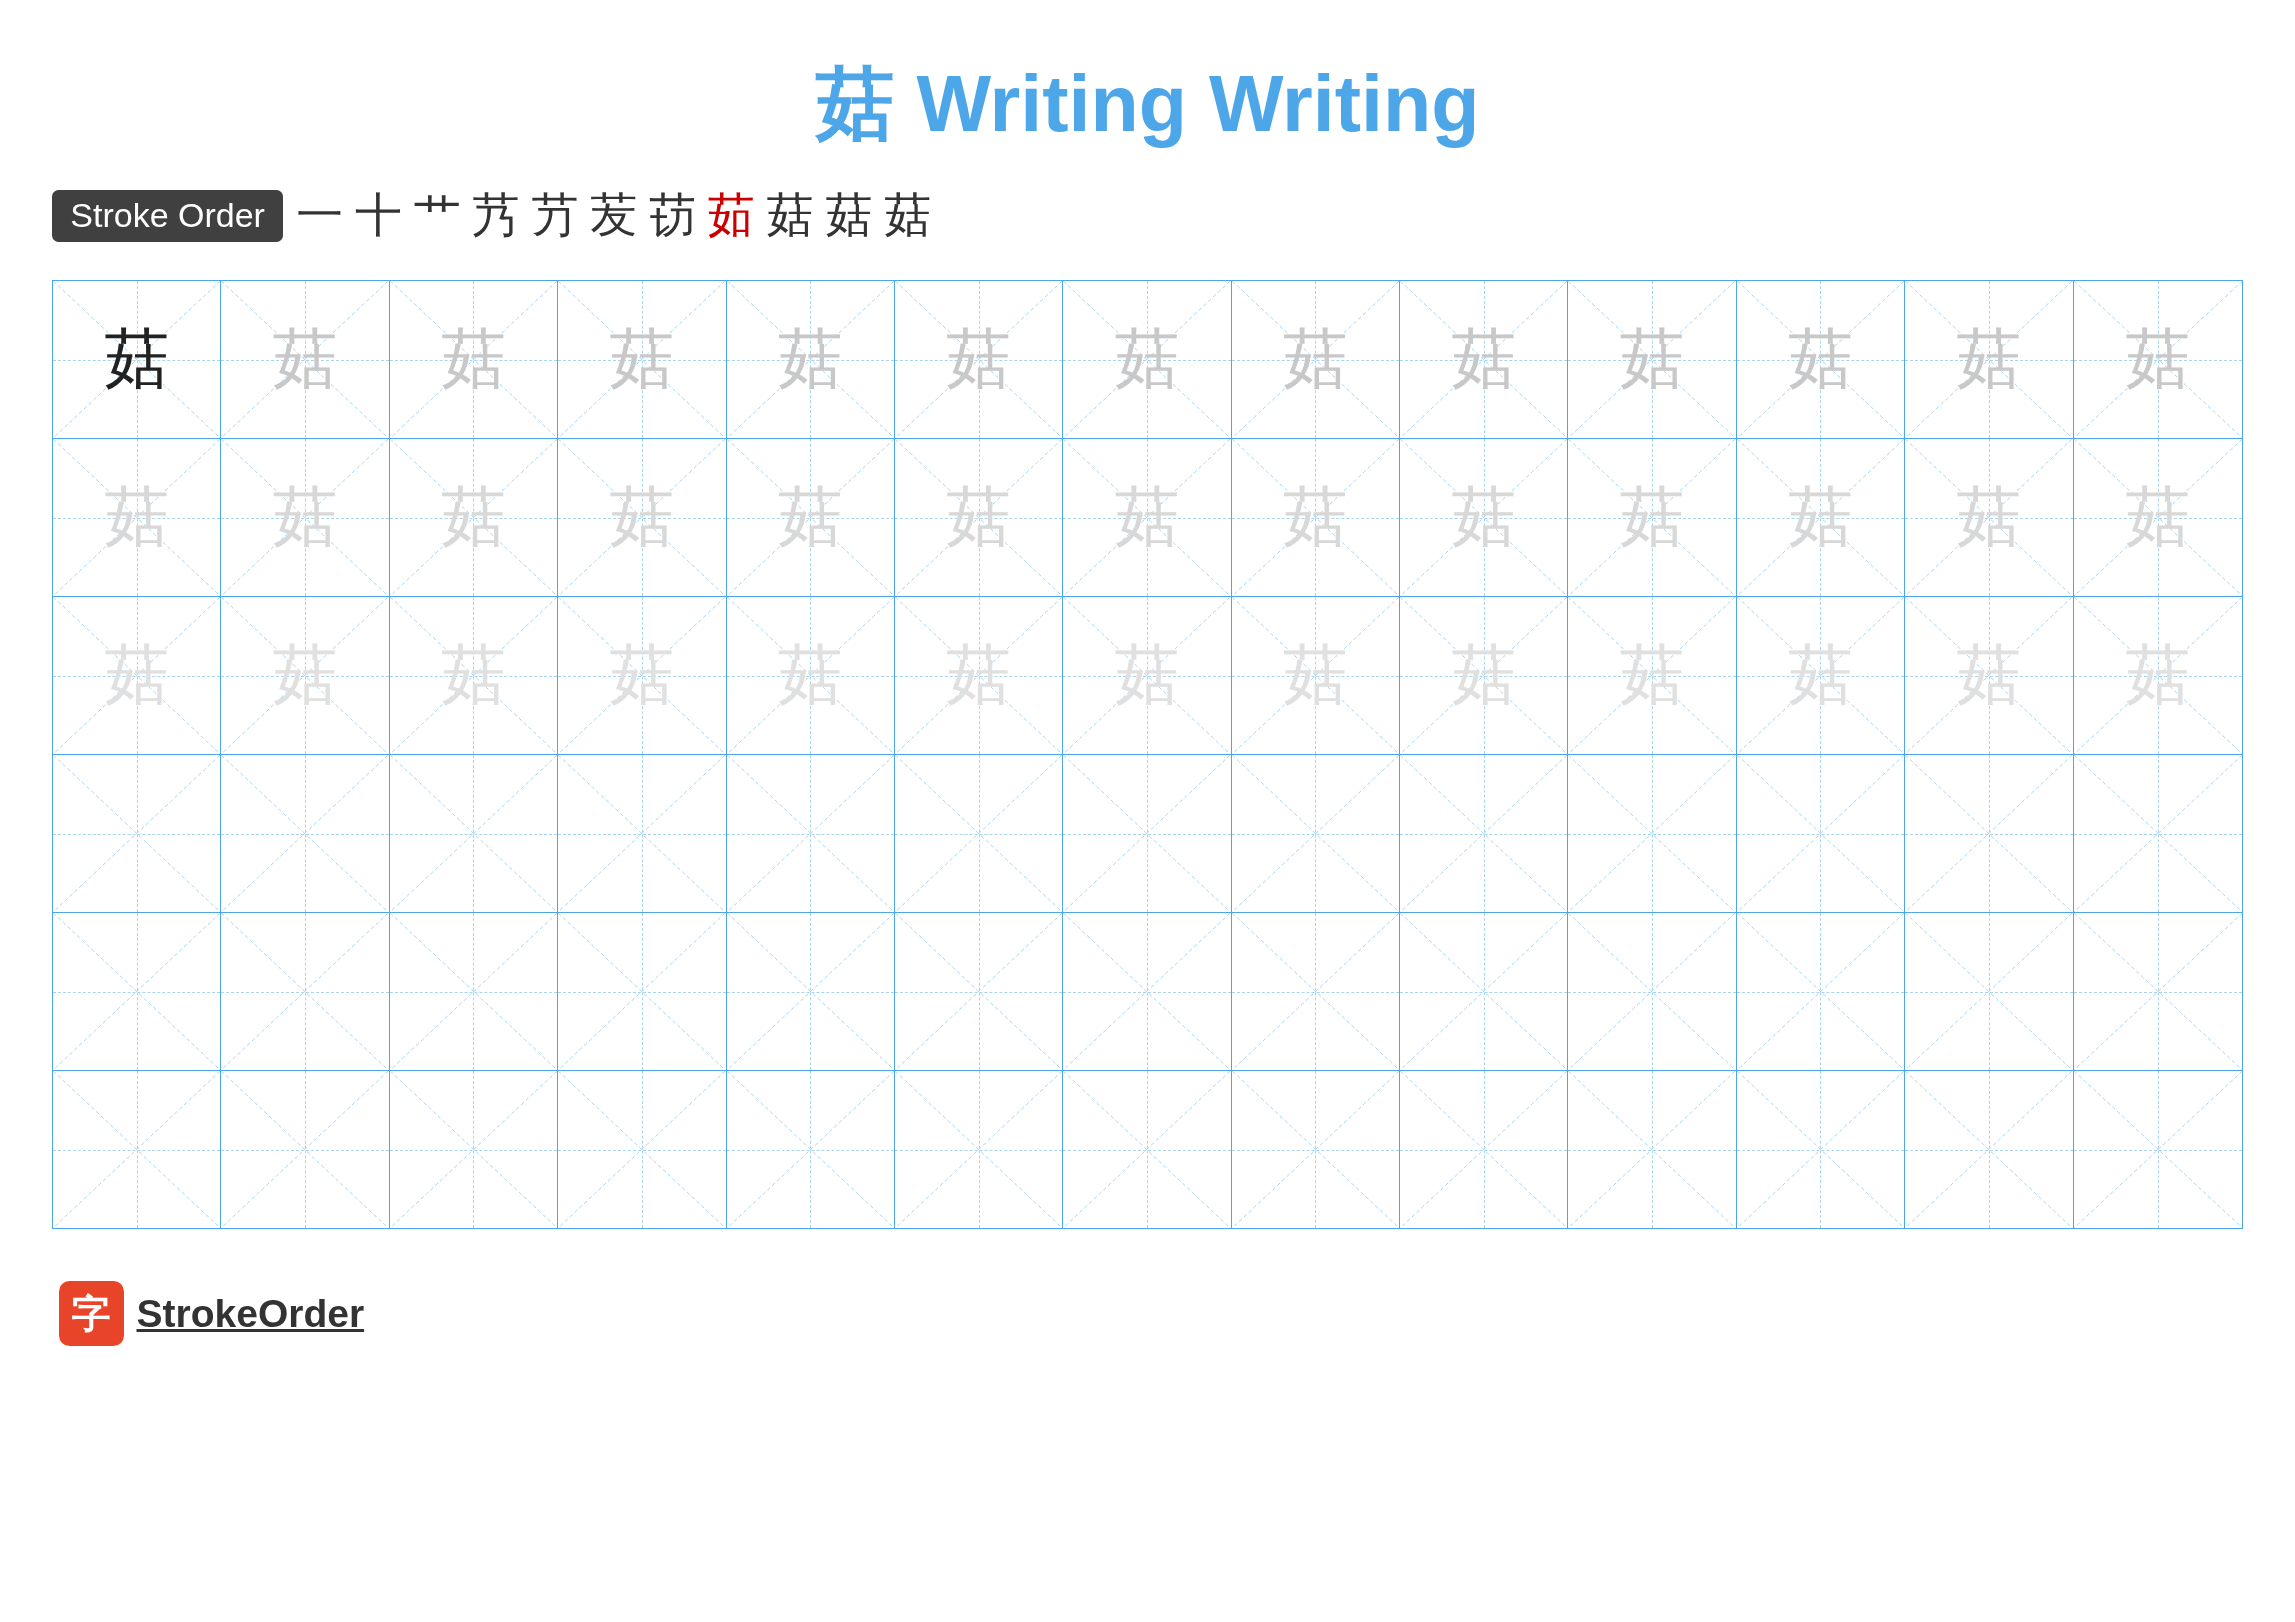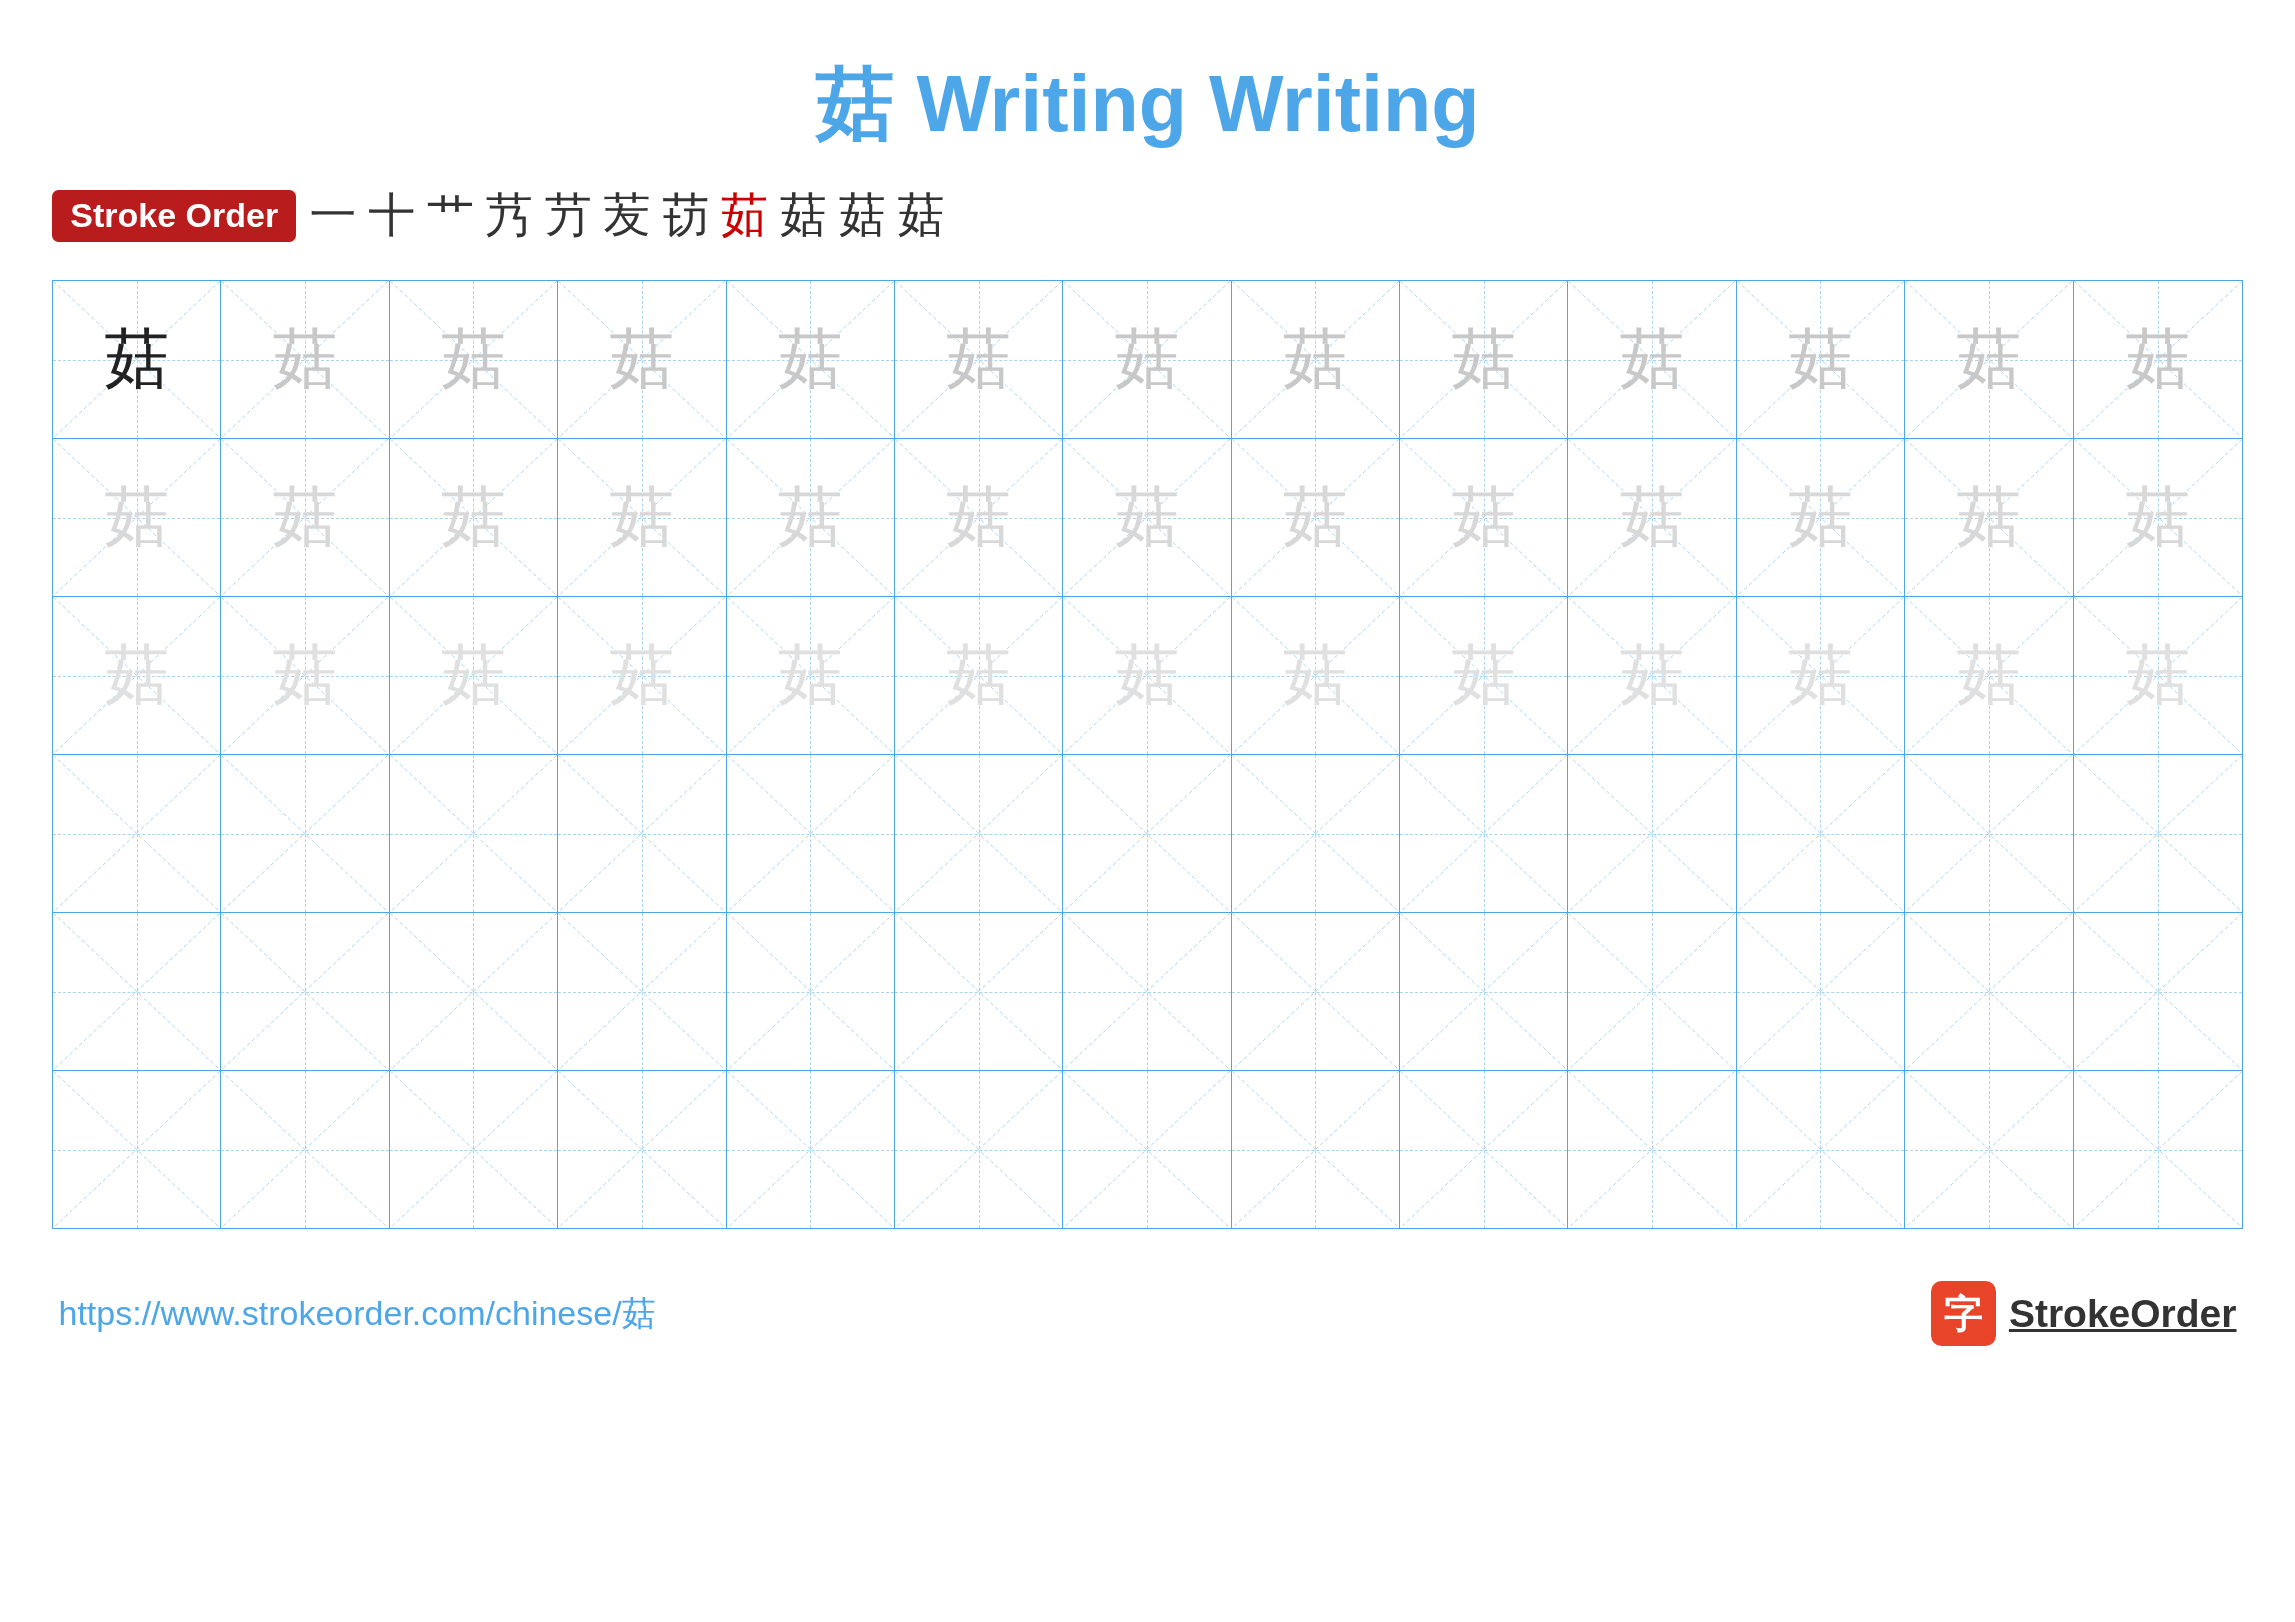--- a/index.html
+++ b/index.html
@@ -27,24 +27,24 @@
     }
 
     .stroke-order-row {
       display: flex;
       align-items: center;
       margin-bottom: 33px;
       gap: 13px;
     }
 
     .stroke-order-badge {
-      background: #b91c1c;
+      background: #404040;
       color: white;
       font-size: 34px;
-      font-weight: bold;
+      font-weight: normal;
       padding: 6.5px 18.3px;
       border-radius: 6.5px;
       white-space: nowrap;
       text-align: right;
     }
 
     .stroke-sequence {
       display: flex;
       align-items: center;
       gap: 11.8px;
@@ -911,21 +911,20 @@
             <line x1="0" y1="0" x2="100%" y2="100%" stroke="#a8d4f0" stroke-width="1.5" stroke-dasharray="6,4"></line>
             <line x1="100%" y1="0" x2="0" y2="100%" stroke="#a8d4f0" stroke-width="1.5" stroke-dasharray="6,4"></line>
           </svg>
         </div>
     </div>
   </div>
 
 </div>
 
 <div class="footer">
-  <a class="footer-url" href="#">https://www.strokeorder.com/chinese/菇</a>
   <div class="footer-logo">
     <div class="footer-logo-icon">
       <span>字</span>
     </div>
     <span class="footer-logo-text">StrokeOrder</span>
   </div>
 </div>
 
 
 </body></html>

